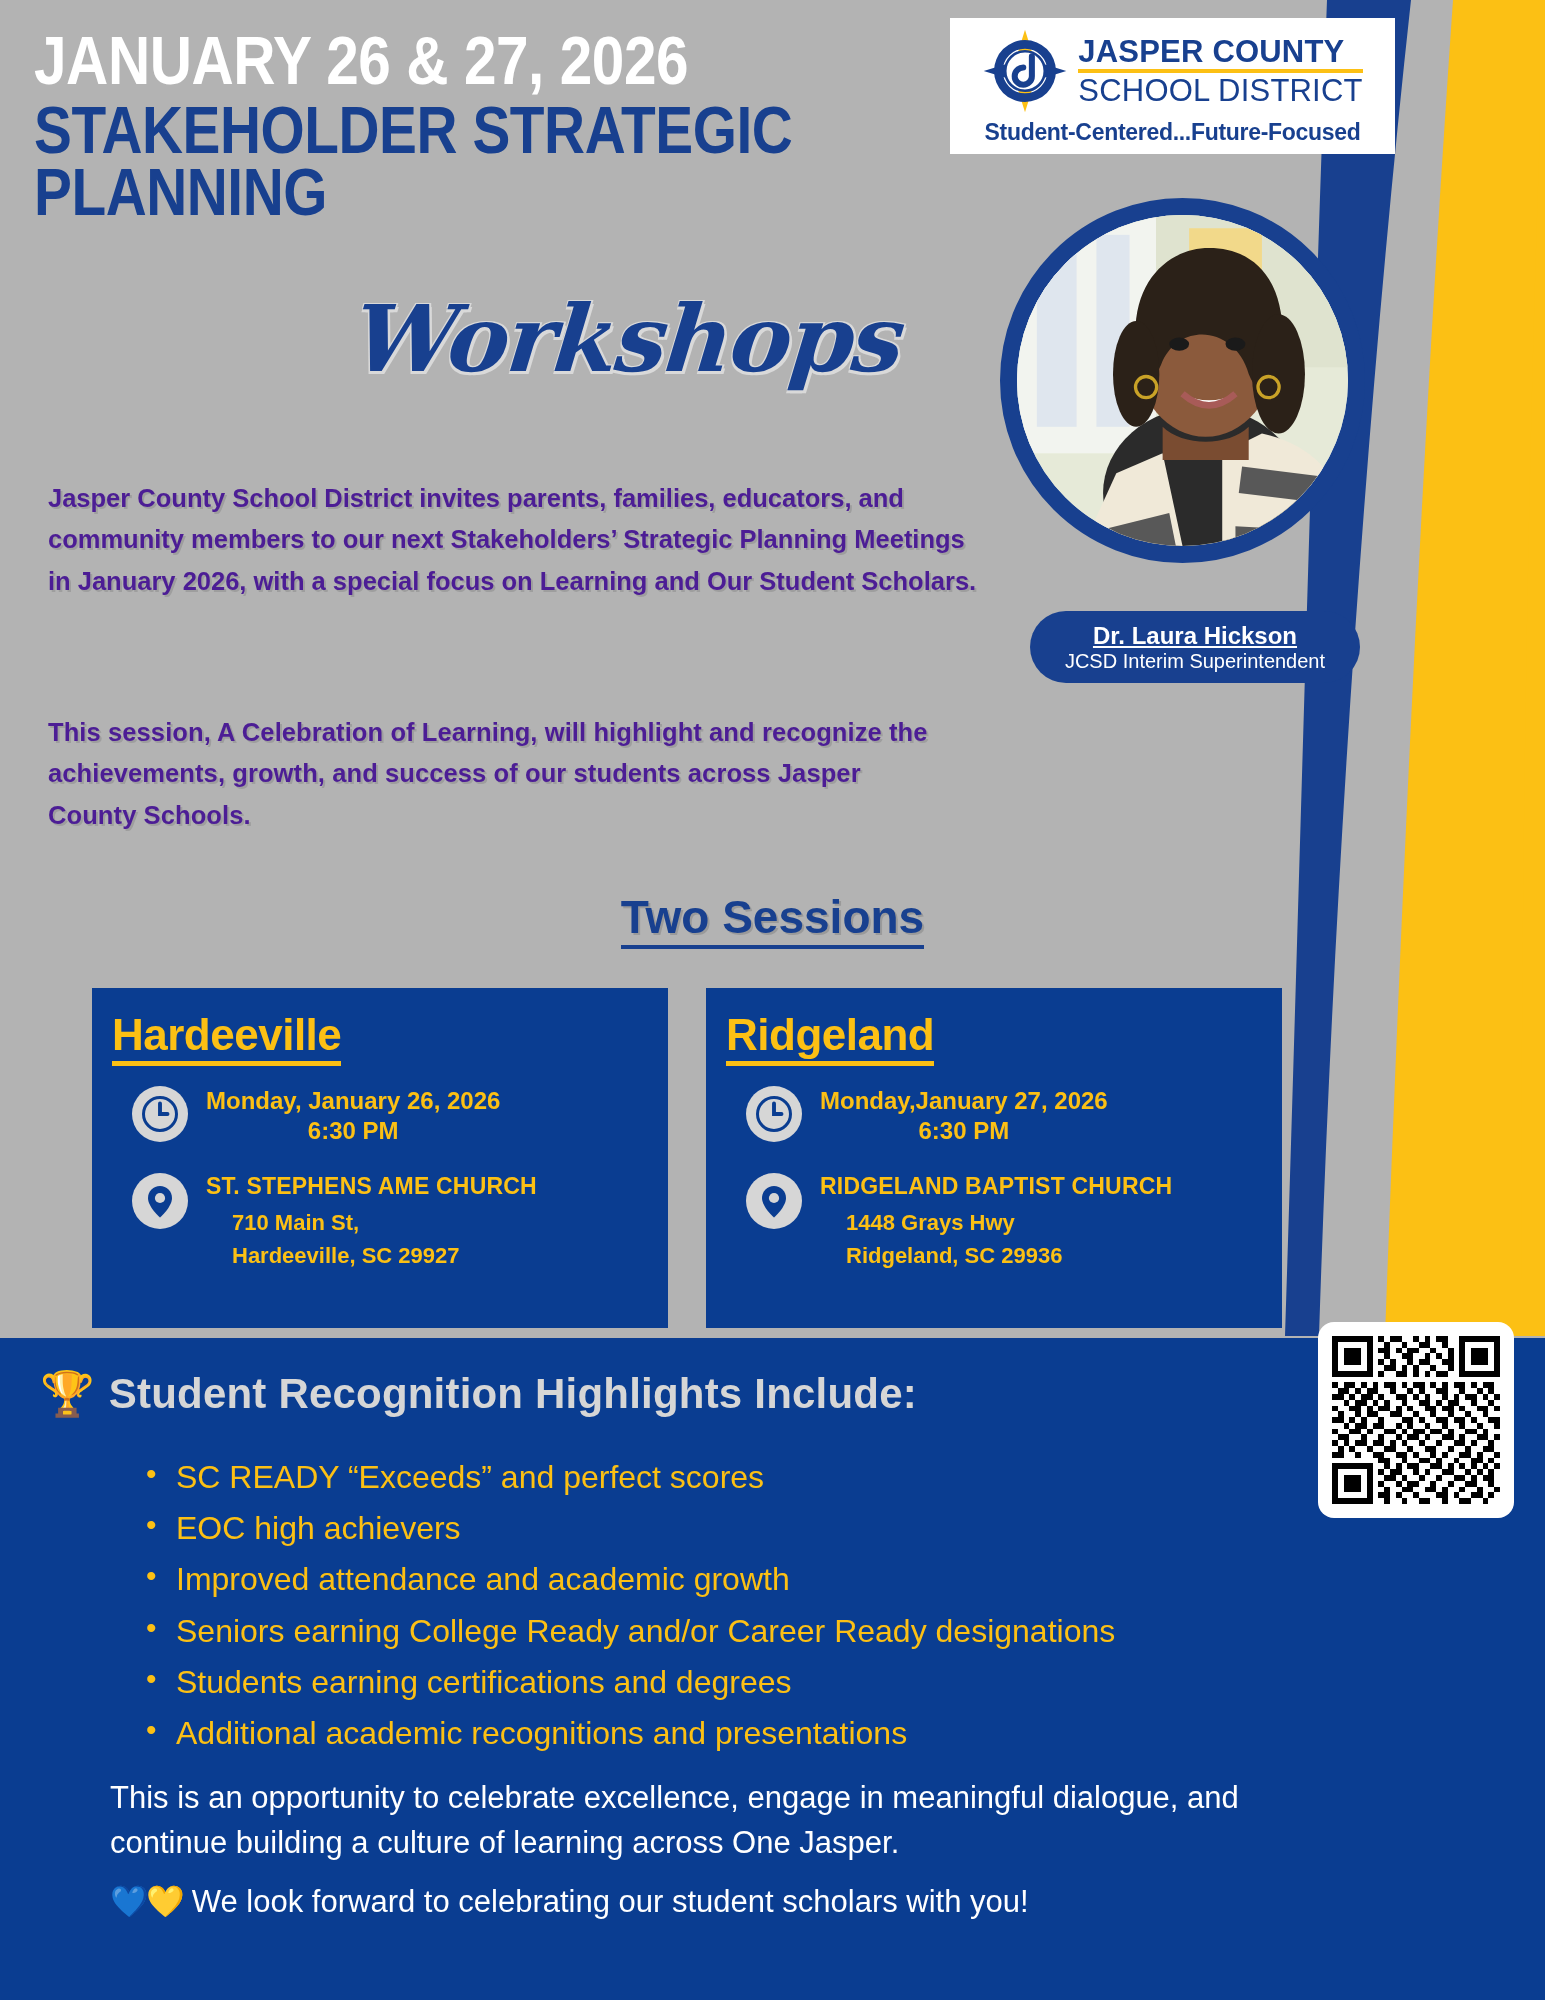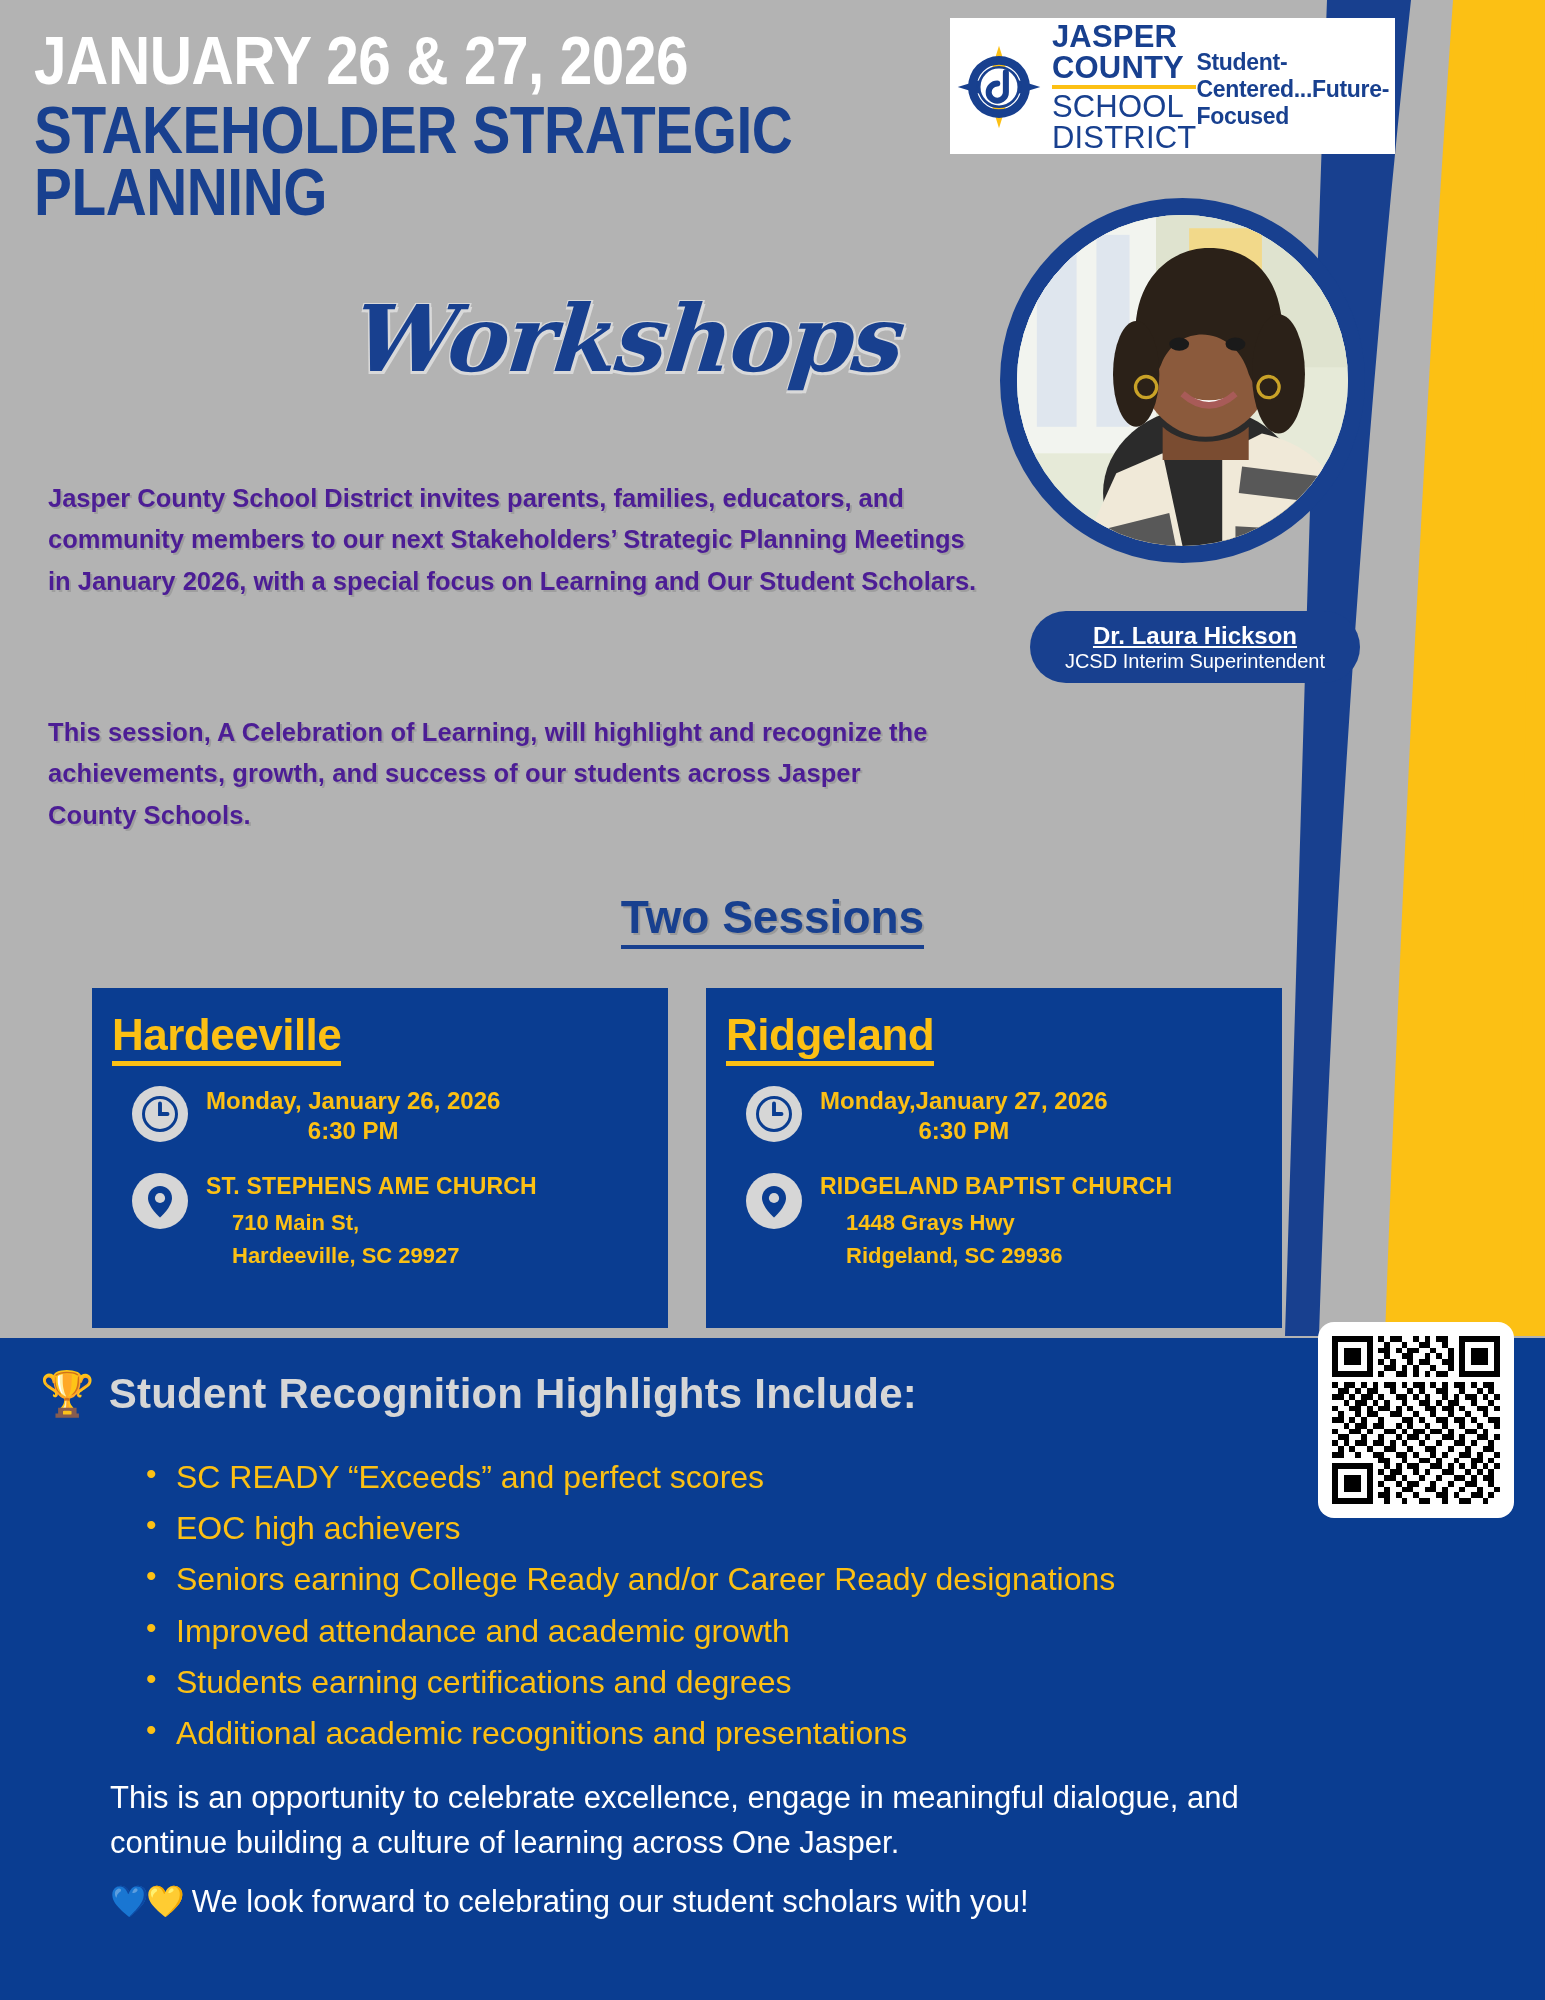--- a/index.html
+++ b/index.html
@@ -34,21 +34,21 @@
     position:absolute; left:355px; top:285px;
     font-family:"DejaVu Serif", serif; font-style:italic; font-weight:bold;
     font-size:92px; color:#18408f; letter-spacing:-2px;
     transform:skewX(-6deg);
     text-shadow: 3px 3px 0 #d9d9d9, -1px -1px 0 #d9d9d9, 2px -1px 0 #d9d9d9, -1px 3px 0 #d9d9d9;
   }
 
   
   .logo-card {
     position:absolute; left:950px; top:18px; width:445px; height:136px;
-    background:#ffffff; display:flex; flex-direction:row;
+    background:#ffffff; display:flex; flex-direction:column;
     align-items:center; justify-content:center; padding:6px 10px 4px;
   }
   .logo-row { display:flex; align-items:center; gap:10px; }
   .logo-mark { width:86px; height:86px; flex:0 0 86px; }
   .logo-text { display:flex; flex-direction:column; line-height:1; }
   .logo-l1 { font-weight:bold; font-size:31px; color:#18408f; letter-spacing:0.2px; }
   .logo-rule { height:4px; background:#fcc014; margin:2px 0 2px; width:100%; }
   .logo-l2 { font-size:31px; color:#18408f; letter-spacing:0.2px; }
   .logo-tag { font-weight:bold; font-size:23px; color:#18408f; margin-top:5px; letter-spacing:-0.3px; }
 
@@ -305,22 +305,22 @@
   </div>
 
   <div class="panel">
     <div class="panel-head">
       <span class="trophy">🏆</span>
       <span class="panel-head-text">Student Recognition Highlights Include:</span>
     </div>
     <ul class="bullets">
       <li>SC READY “Exceeds” and perfect scores</li>
       <li>EOC high achievers</li>
+      <li>Improved attendance and academic growth</li>
       <li>Seniors earning College Ready and/or Career Ready designations</li>
-      <li>Improved attendance and academic growth</li>
       <li>Students earning certifications and degrees</li>
       <li>Additional academic recognitions and presentations</li>
     </ul>
     <div class="closing">This is an opportunity to celebrate excellence, engage in meaningful dialogue, and continue building a culture of learning across One Jasper.</div>
   </div>
 
   <div class="signoff">
     <span class="hearts">💙💛</span><span> We look forward to celebrating our student scholars with you!</span>
   </div>
 

